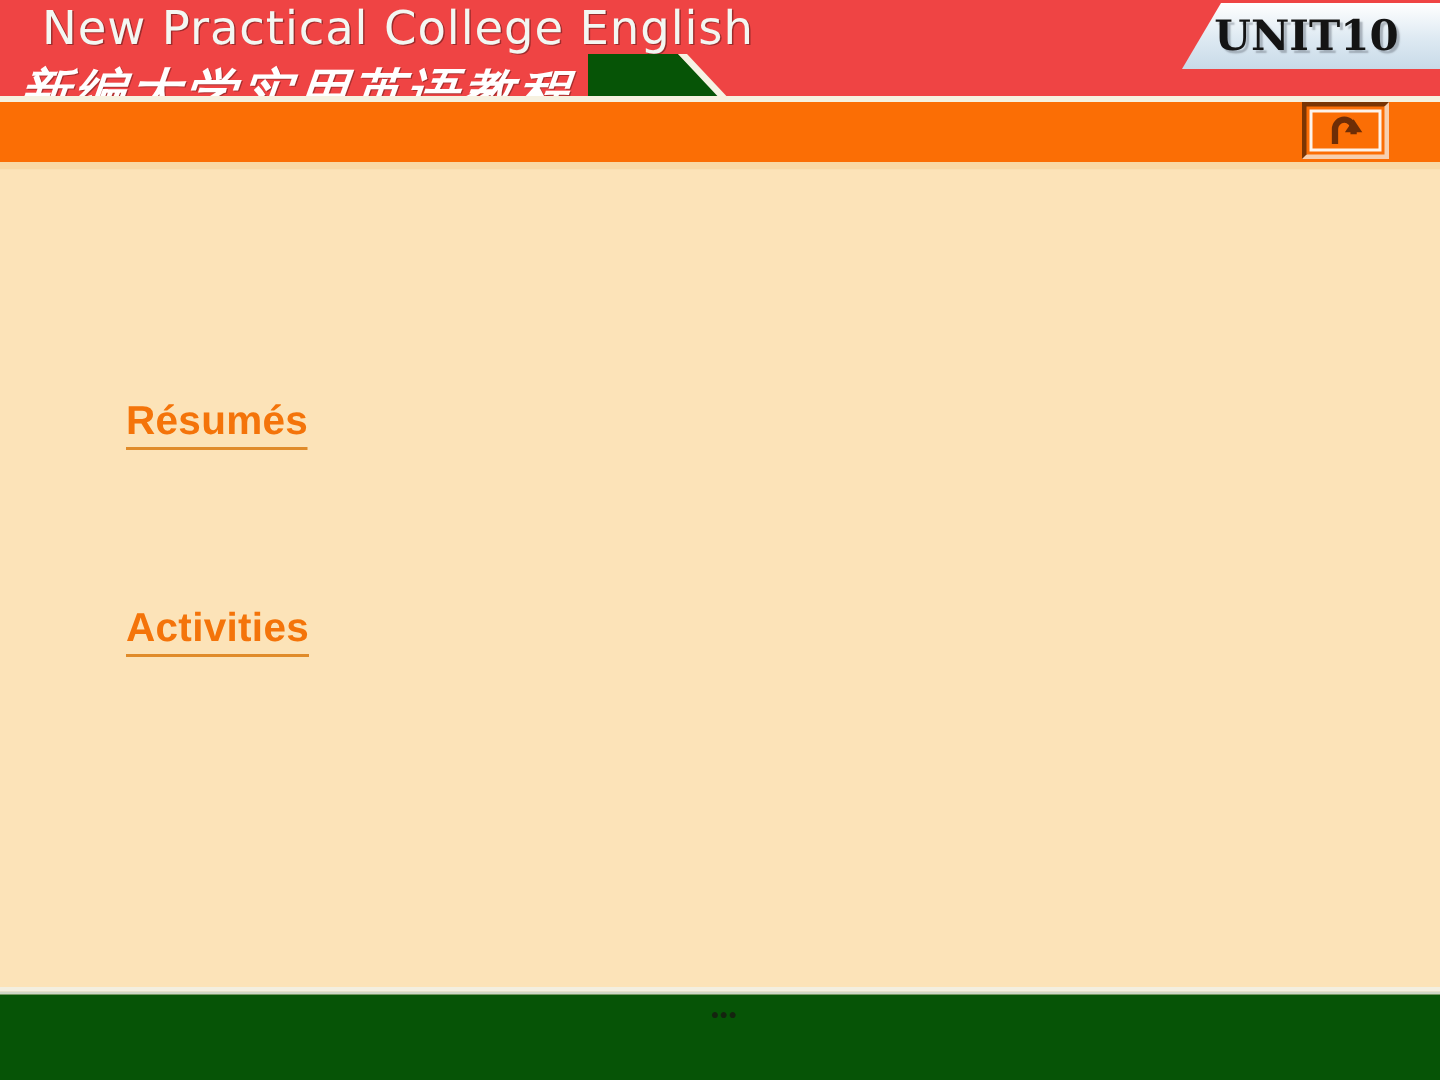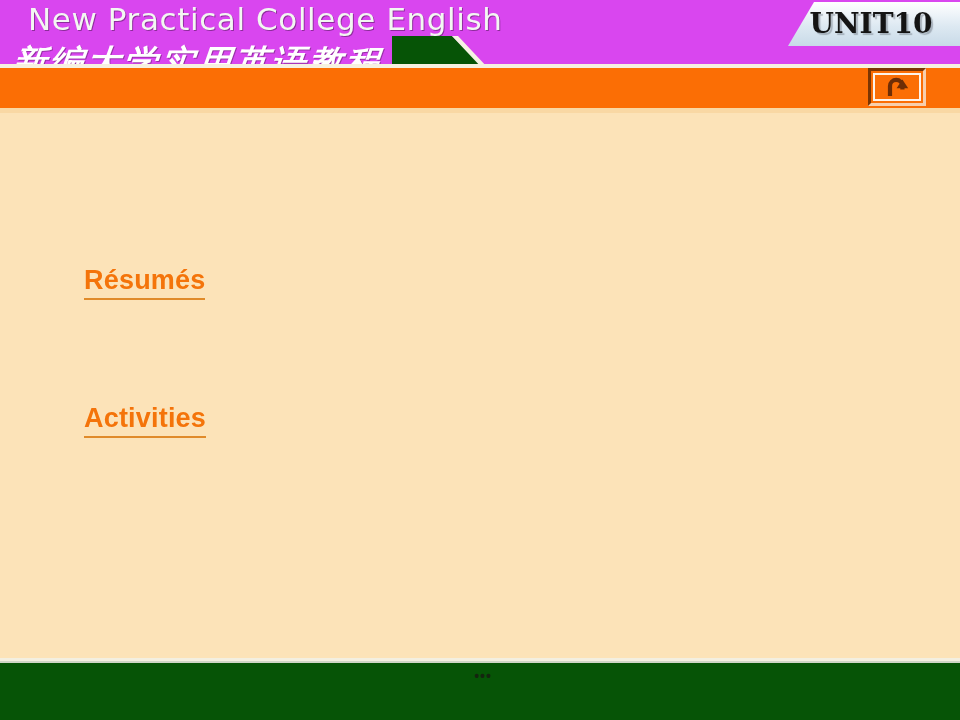--- a/index.html
+++ b/index.html
@@ -22,21 +22,21 @@
     overflow: hidden;
   }
 
   
   .header-green {
     position: absolute;
     left: 0;
     top: 0;
     width: 960px;
     height: 64px;
-    background: #d946ef;
+    background: #ef4444;
     overflow: hidden;
   }
 
   .title-en {
     position: absolute;
     left: 28px;
     top: 0px;
     font-family: "DejaVu Sans", sans-serif;
     font-size: 31px;
     font-weight: 500;

